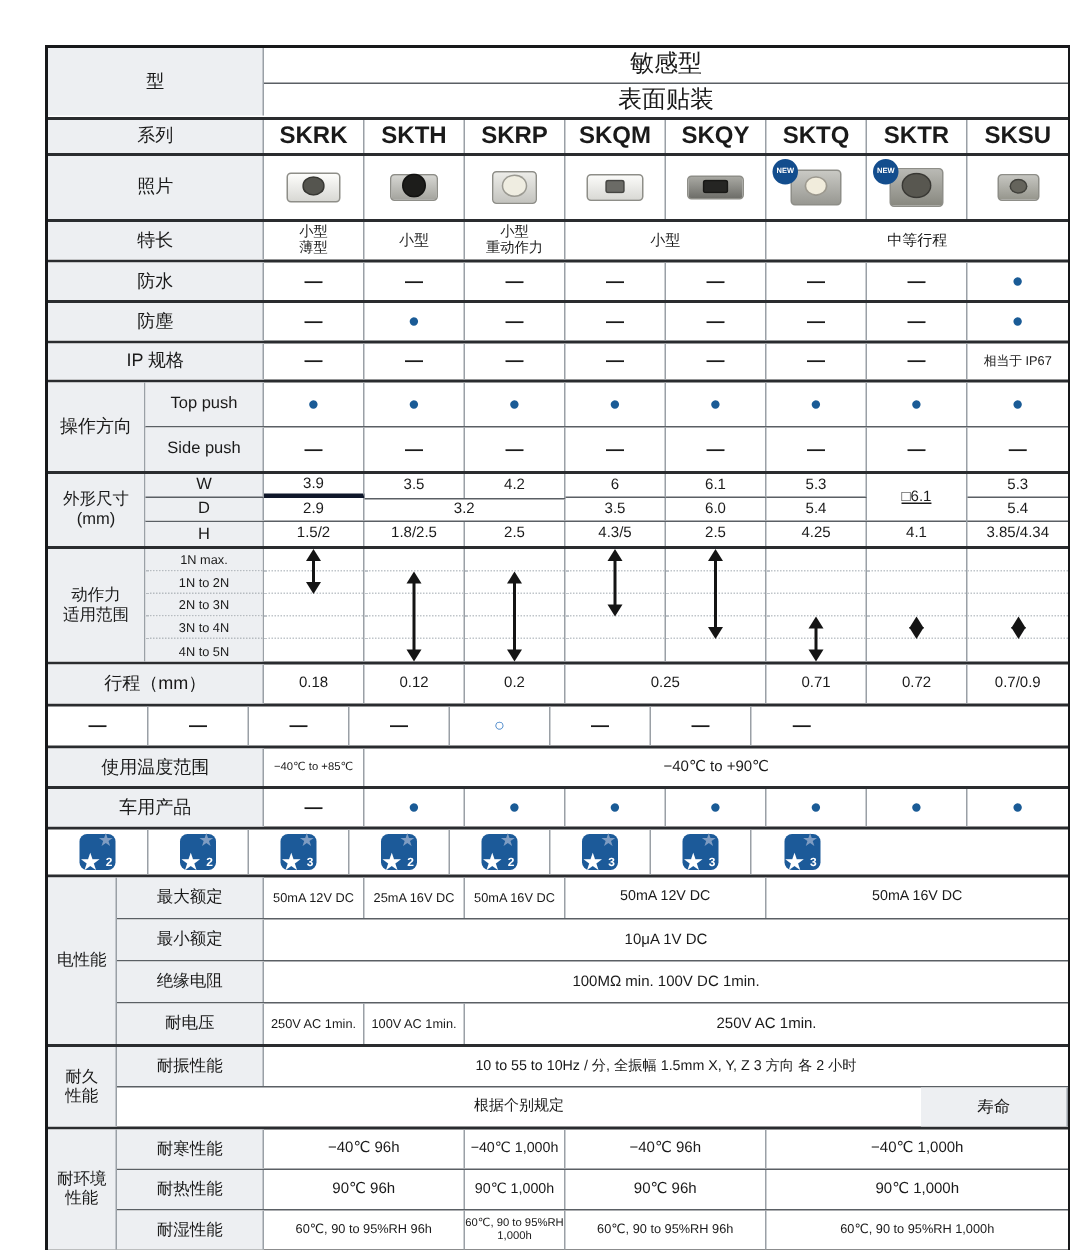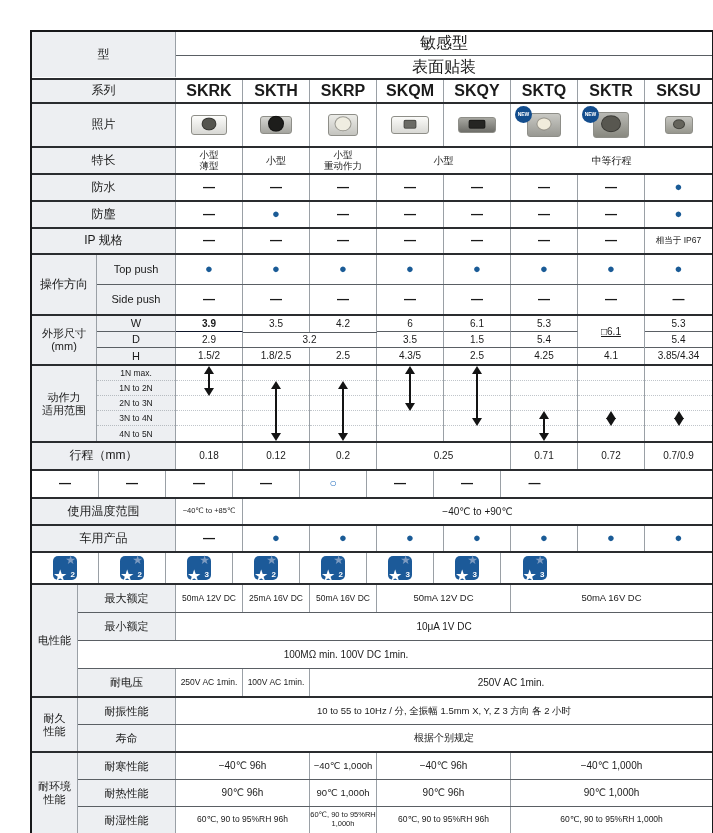--- a/index.html
+++ b/index.html
@@ -184,37 +184,37 @@
   <div class="r">
     <div class="c lab w65 fs11">外形尺寸
 (mm)</div>
     <div class="vgroup">
       <div class="r thin" style="height:32px;">
         <div class="vgroup" style="flex:0 0 79px;">
           <div class="c lab w79 h16 fs11" style="border-bottom:1px solid #5a5f64;">W</div>
           <div class="c lab w79 h16 fs11">D</div>
         </div>
         <div class="vgroup" style="flex:0 0 67px;">
-          <div class="c w67 h16 fs10" style="border-bottom:1px solid #0f172a;font-weight:bold;">3.9</div>
+          <div class="c w67 h16 fs10" style="border-bottom:3px solid #0f172a;">3.9</div>
           <div class="c w67 h16 fs10">2.9</div>
         </div>
         <div class="vgroup" style="flex:0 0 134px;">
           <div class="r nb" style="border-bottom:1px solid #5a5f64;">
             <div class="c w67 h16 fs10">3.5</div>
             <div class="c w67 h16 fs10">4.2</div>
           </div>
           <div class="c w134 h16 fs10">3.2</div>
         </div>
         <div class="vgroup" style="flex:0 0 67px;">
           <div class="c w67 h16 fs10" style="border-bottom:1px solid #5a5f64;">6</div>
           <div class="c w67 h16 fs10">3.5</div>
         </div>
         <div class="vgroup" style="flex:0 0 67px;">
           <div class="c w67 h16 fs10" style="border-bottom:1px solid #5a5f64;">6.1</div>
-          <div class="c w67 h16 fs10">1.5</div>
+          <div class="c w67 h16 fs10">6.0</div>
         </div>
         <div class="vgroup" style="flex:0 0 67px;">
           <div class="c w67 h16 fs10" style="border-bottom:1px solid #5a5f64;">5.3</div>
           <div class="c w67 h16 fs10">5.4</div>
         </div>
         <div class="c w67 fs10" style="height:32px;text-decoration:underline;">□6.1</div>
         <div class="vgroup" style="flex:0 0 67px;">
           <div class="c w67 h16 fs10 last" style="border-bottom:1px solid #5a5f64;">5.3</div>
           <div class="c w67 h16 fs10 last">5.4</div>
         </div>
@@ -361,42 +361,43 @@
         <div class="c w67 h27 fs8">25mA 16V DC</div>
         <div class="c w67 h27 fs8">50mA 16V DC</div>
         <div class="c w134 h27 fs9">50mA 12V DC</div>
         <div class="c w201 h27 fs9 last">50mA 16V DC</div>
       </div>
       <div class="r thin">
         <div class="c lab w98 h27 fs11">最小额定</div>
         <div class="c w536 h27 fs10 last">10μA 1V DC</div>
       </div>
       <div class="r thin">
+        <div class="c lab w98 h27 fs11">绝缘电阻</div>
         <div class="c w536 h27 fs10 last">100MΩ min. 100V DC 1min.</div>
       </div>
       <div class="r nb">
         <div class="c lab w98 h27 fs11">耐电压</div>
         <div class="c w67 h27 fs8">250V AC 1min.</div>
         <div class="c w67 h27 fs8">100V AC 1min.</div>
         <div class="c w402 h27 fs10 last">250V AC  1min.</div>
       </div>
     </div>
   </div>
 
   <div class="r">
     <div class="c lab w46 fs11">耐久
 性能</div>
     <div class="vgroup">
       <div class="r thin">
         <div class="c lab w98 h26 fs11">耐振性能</div>
         <div class="c w536 h26 fs9 last">10 to 55 to 10Hz / 分, 全振幅 1.5mm  X, Y, Z 3 方向  各 2 小时</div>
       </div>
       <div class="r nb">
+        <div class="c w536 h26 fs10 last">根据个别规定</div>
         <div class="c lab w98 h26 fs11">寿命</div>
-        <div class="c w536 h26 fs10 last">根据个别规定</div>
       </div>
     </div>
   </div>
 
   <div class="r">
     <div class="c lab w46 fs11">耐环境
 性能</div>
     <div class="vgroup">
       <div class="r thin">
         <div class="c lab w98 h26 fs11">耐寒性能</div>

